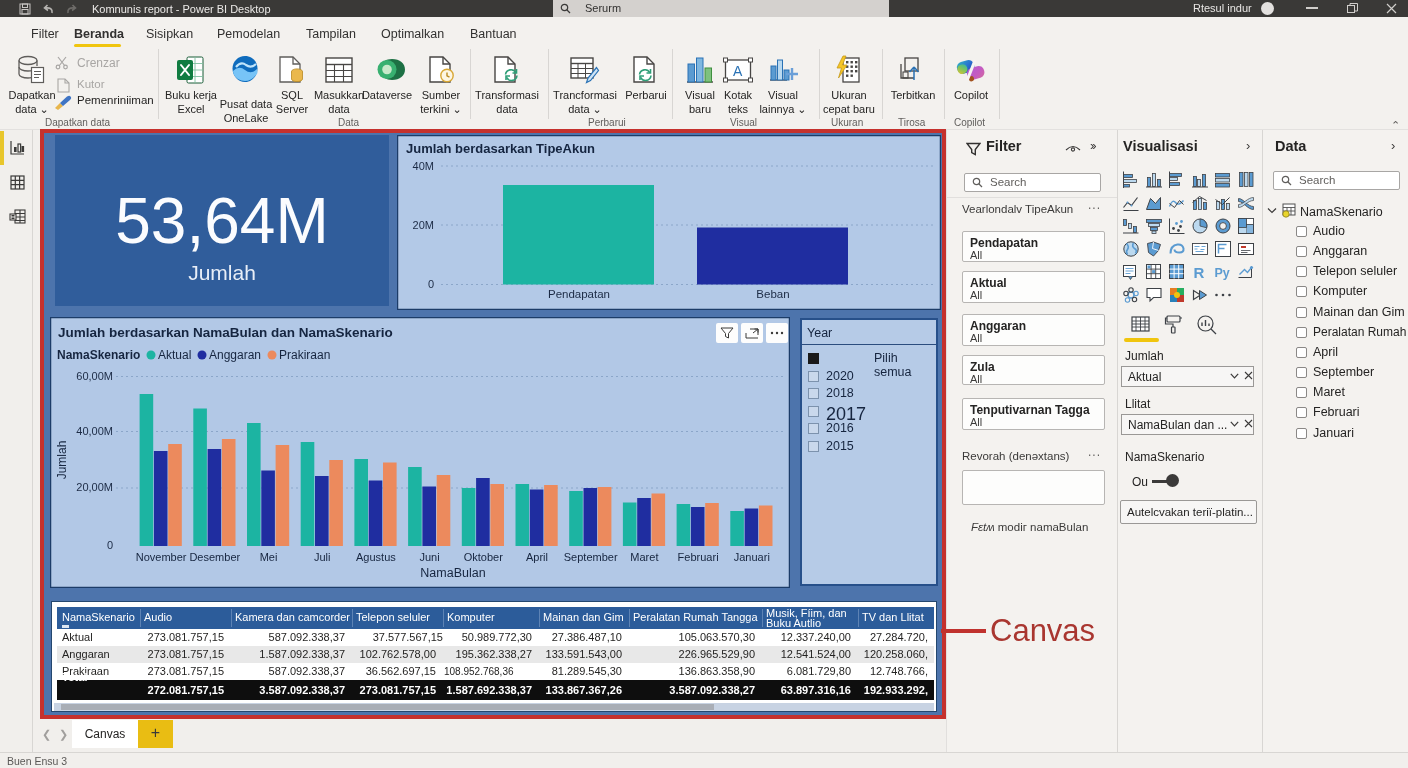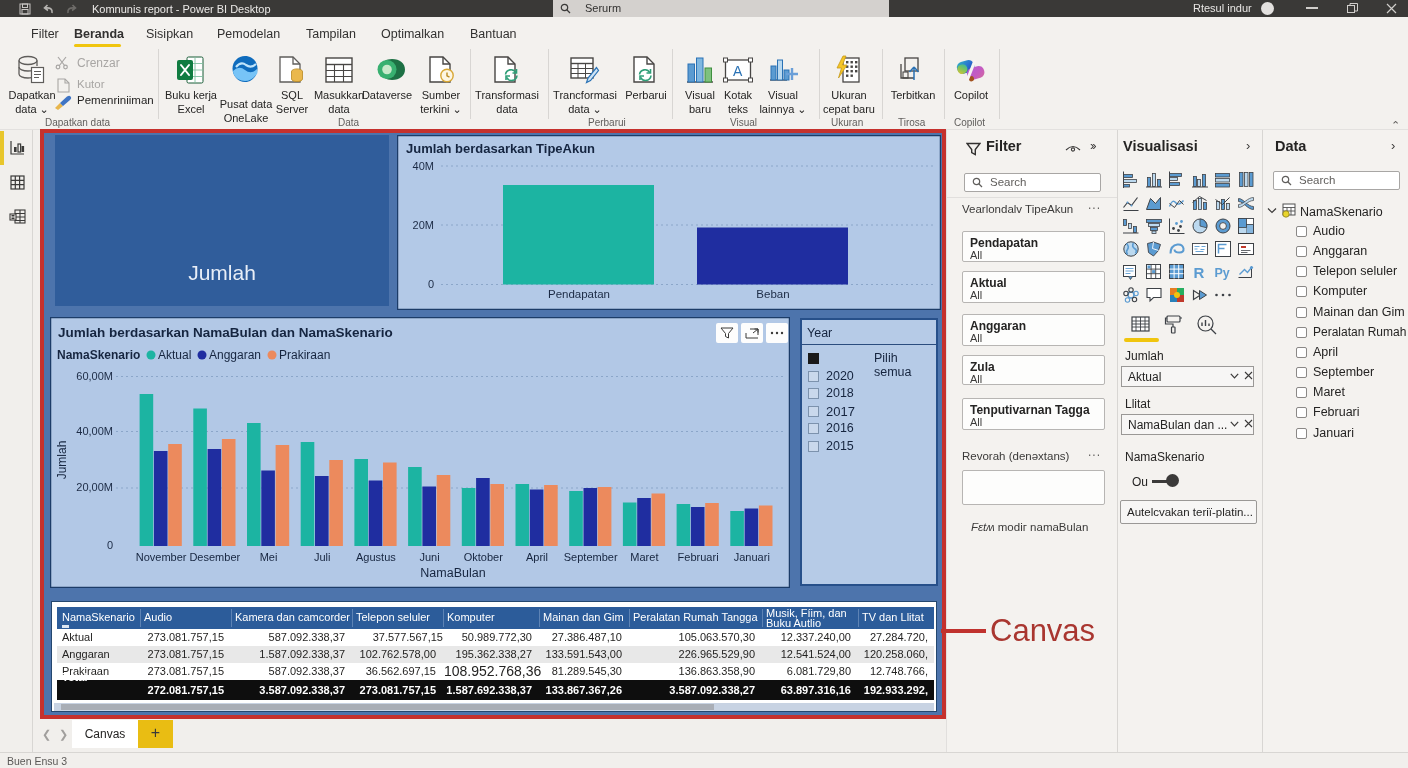--- a/index.html
+++ b/index.html
@@ -257,20 +257,21 @@
   <svg class="abs" style="left:9px;top:209px;" width="17" height="16" viewBox="0 0 17 16" fill="none" stroke="#3b3a39" stroke-width="1.1">
     <rect x="6" y="1" width="10" height="13"></rect>
       <path d="M6 4.5 H16 M6 8 H16 M6 11.5 H16 M11 1 V14"></path>
     <rect x="1" y="5" width="6" height="6" fill="#f1efec"></rect>
       <path d="M2.5 6.5 H5.5 M2.5 8 H5.5 M2.5 9.5 H5.5"></path>
   </svg>
 
   <div class="abs" id="canvas" style="left:40px;top:129px;width:906px;height:590px;background:#4d74ac;border:4px solid #c5312d;"></div>
 
   <div class="abs" style="left:55px;top:135px;width:334px;height:171px;background:#305d9b;">
+    <div class="abs" style="left:0;top:49px;width:334px;text-align:center;font-size:64px;color:#fbfcfe;">53,64M</div>
     <div class="abs" style="left:0;top:126px;width:334px;text-align:center;font-size:21px;color:#e8eef7;">Jumlah</div>
   </div>
 
   <svg class="abs" style="left:397px;top:135px;" width="544" height="175" viewBox="0 0 544 175">
     <rect x="0" y="0" width="544" height="175" fill="#b3c9e7" stroke="#1c3c68" stroke-width="2.5"></rect>
     <text x="9" y="18" font-size="13" font-weight="bold" fill="#152540">Jumlah berdasarkan TipeAkun</text>
     <text x="37" y="35" font-size="11" fill="#1c2b45" text-anchor="end">40M</text>
     <text x="37" y="94" font-size="11" fill="#1c2b45" text-anchor="end">20M</text>
     <text x="37" y="153" font-size="11" fill="#1c2b45" text-anchor="end">0</text>
     <line x1="44" y1="31" x2="536" y2="31" stroke="#8ba6c9" stroke-width="1" stroke-dasharray="2,3"></line>
@@ -372,21 +373,21 @@
   <div class="abs" style="left:800px;top:318px;width:138px;height:268px;background:#b6cbe7;border:2px solid #27508a;">
     <div class="abs" style="left:5px;top:6px;font-size:12.5px;color:#16253f;">Year</div>
     <div class="abs" style="left:0px;top:24px;width:134px;height:1px;background:#2b4d7e;"></div>
     <div class="abs" style="left:6px;top:33px;width:11px;height:11px;background:#1a1a1a;"></div>
     <div class="abs" style="left:24px;top:31px;font-size:12.5px;color:#16253f;margin-left:48px;">Pilih semua</div>
     <div class="abs" style="left:6px;top:51px;width:11px;height:11px;background:#c9d8ec;border:1px solid #7c92ad;"></div>
     <div class="abs" style="left:24px;top:49px;font-size:12.5px;color:#16253f;">2020</div>
     <div class="abs" style="left:6px;top:68px;width:11px;height:11px;background:#c9d8ec;border:1px solid #7c92ad;"></div>
     <div class="abs" style="left:24px;top:66px;font-size:12.5px;color:#16253f;">2018</div>
     <div class="abs" style="left:6px;top:86px;width:11px;height:11px;background:#c9d8ec;border:1px solid #7c92ad;"></div>
-    <div class="abs" style="left:24px;top:84px;font-size:13px;color:#16253f;">2017</div>
+    <div class="abs" style="left:24px;top:84px;font-size:18px;color:#16253f;">2017</div>
     <div class="abs" style="left:6px;top:103px;width:11px;height:11px;background:#c9d8ec;border:1px solid #7c92ad;"></div>
     <div class="abs" style="left:24px;top:101px;font-size:12.5px;color:#16253f;">2016</div>
     <div class="abs" style="left:6px;top:121px;width:11px;height:11px;background:#c9d8ec;border:1px solid #7c92ad;"></div>
     <div class="abs" style="left:24px;top:119px;font-size:12.5px;color:#16253f;">2015</div>
   </div>
 
   <div class="abs" id="tablevis" style="left:51px;top:601px;width:886px;height:111px;background:#ffffff;border:1.5px solid #24476f;">
     <div class="abs" style="left:5px;top:5px;width:877px;height:22px;background:#2c5c9a;"></div>
     <div class="abs" style="left:10px;top:5px;width:76px;height:22px;font-size:11px;color:#ffffff;line-height:21px;overflow:hidden;white-space:nowrap;">NamaSkenario</div>
     <div class="abs" style="left:92px;top:5px;width:85px;height:22px;font-size:11px;color:#ffffff;line-height:21px;overflow:hidden;white-space:nowrap;">Audio</div>
@@ -424,21 +425,21 @@
     <div class="abs" style="left:392px;top:44px;width:88px;font-size:11px;color:#252423;line-height:17px;text-align:right;">195.362.338,27</div>
     <div class="abs" style="left:488px;top:44px;width:82px;font-size:11px;color:#252423;line-height:17px;text-align:right;">133.591.543,00</div>
     <div class="abs" style="left:578px;top:44px;width:125px;font-size:11px;color:#252423;line-height:17px;text-align:right;">226.965.529,90</div>
     <div class="abs" style="left:711px;top:44px;width:88px;font-size:11px;color:#252423;line-height:17px;text-align:right;">12.541.524,00</div>
     <div class="abs" style="left:807px;top:44px;width:69px;font-size:11px;color:#252423;line-height:17px;text-align:right;">120.258.060,</div>
     <div class="abs" style="left:5px;top:61px;width:877px;height:17px;background:#ffffff;"></div>
     <div class="abs" style="left:10px;top:61px;font-size:11px;color:#252423;line-height:17px;">Prakiraan</div>
     <div class="abs" style="left:89px;top:61px;width:83px;font-size:11px;color:#252423;line-height:17px;text-align:right;">273.081.757,15</div>
     <div class="abs" style="left:180px;top:61px;width:113px;font-size:11px;color:#252423;line-height:17px;text-align:right;">587.092.338,37</div>
     <div class="abs" style="left:301px;top:61px;width:83px;font-size:11px;color:#252423;line-height:17px;text-align:right;">36.562.697,15</div>
-    <div class="abs" style="left:392px;top:61px;width:88px;font-size:14px;color:#252423;line-height:17px;">108.952.768,36</div>
+    <div class="abs" style="left:392px;top:61px;width:88px;font-size:10px;color:#252423;line-height:17px;">108.952.768,36</div>
     <div class="abs" style="left:488px;top:61px;width:82px;font-size:11px;color:#252423;line-height:17px;text-align:right;">81.289.545,30</div>
     <div class="abs" style="left:578px;top:61px;width:125px;font-size:11px;color:#252423;line-height:17px;text-align:right;">136.863.358,90</div>
     <div class="abs" style="left:711px;top:61px;width:88px;font-size:11px;color:#252423;line-height:17px;text-align:right;">6.081.729,80</div>
     <div class="abs" style="left:807px;top:61px;width:69px;font-size:11px;color:#252423;line-height:17px;text-align:right;">12.748.766,</div>
     <div class="abs" style="left:5px;top:78px;width:877px;height:20px;background:#0e0e0e;"></div>
     <div class="abs" style="left:10px;top:65px;font-size:11px;font-weight:bold;color:#ffffff;line-height:20px;">Total</div>
     <div class="abs" style="left:89px;top:78px;width:83px;font-size:11px;font-weight:bold;color:#ffffff;line-height:20px;text-align:right;">272.081.757,15</div>
     <div class="abs" style="left:180px;top:78px;width:113px;font-size:11px;font-weight:bold;color:#ffffff;line-height:20px;text-align:right;">3.587.092.338,37</div>
     <div class="abs" style="left:301px;top:78px;width:83px;font-size:11px;font-weight:bold;color:#ffffff;line-height:20px;text-align:right;">273.081.757,15</div>
     <div class="abs" style="left:392px;top:78px;width:88px;font-size:11px;font-weight:bold;color:#ffffff;line-height:20px;text-align:right;">1.587.692.338,37</div>

